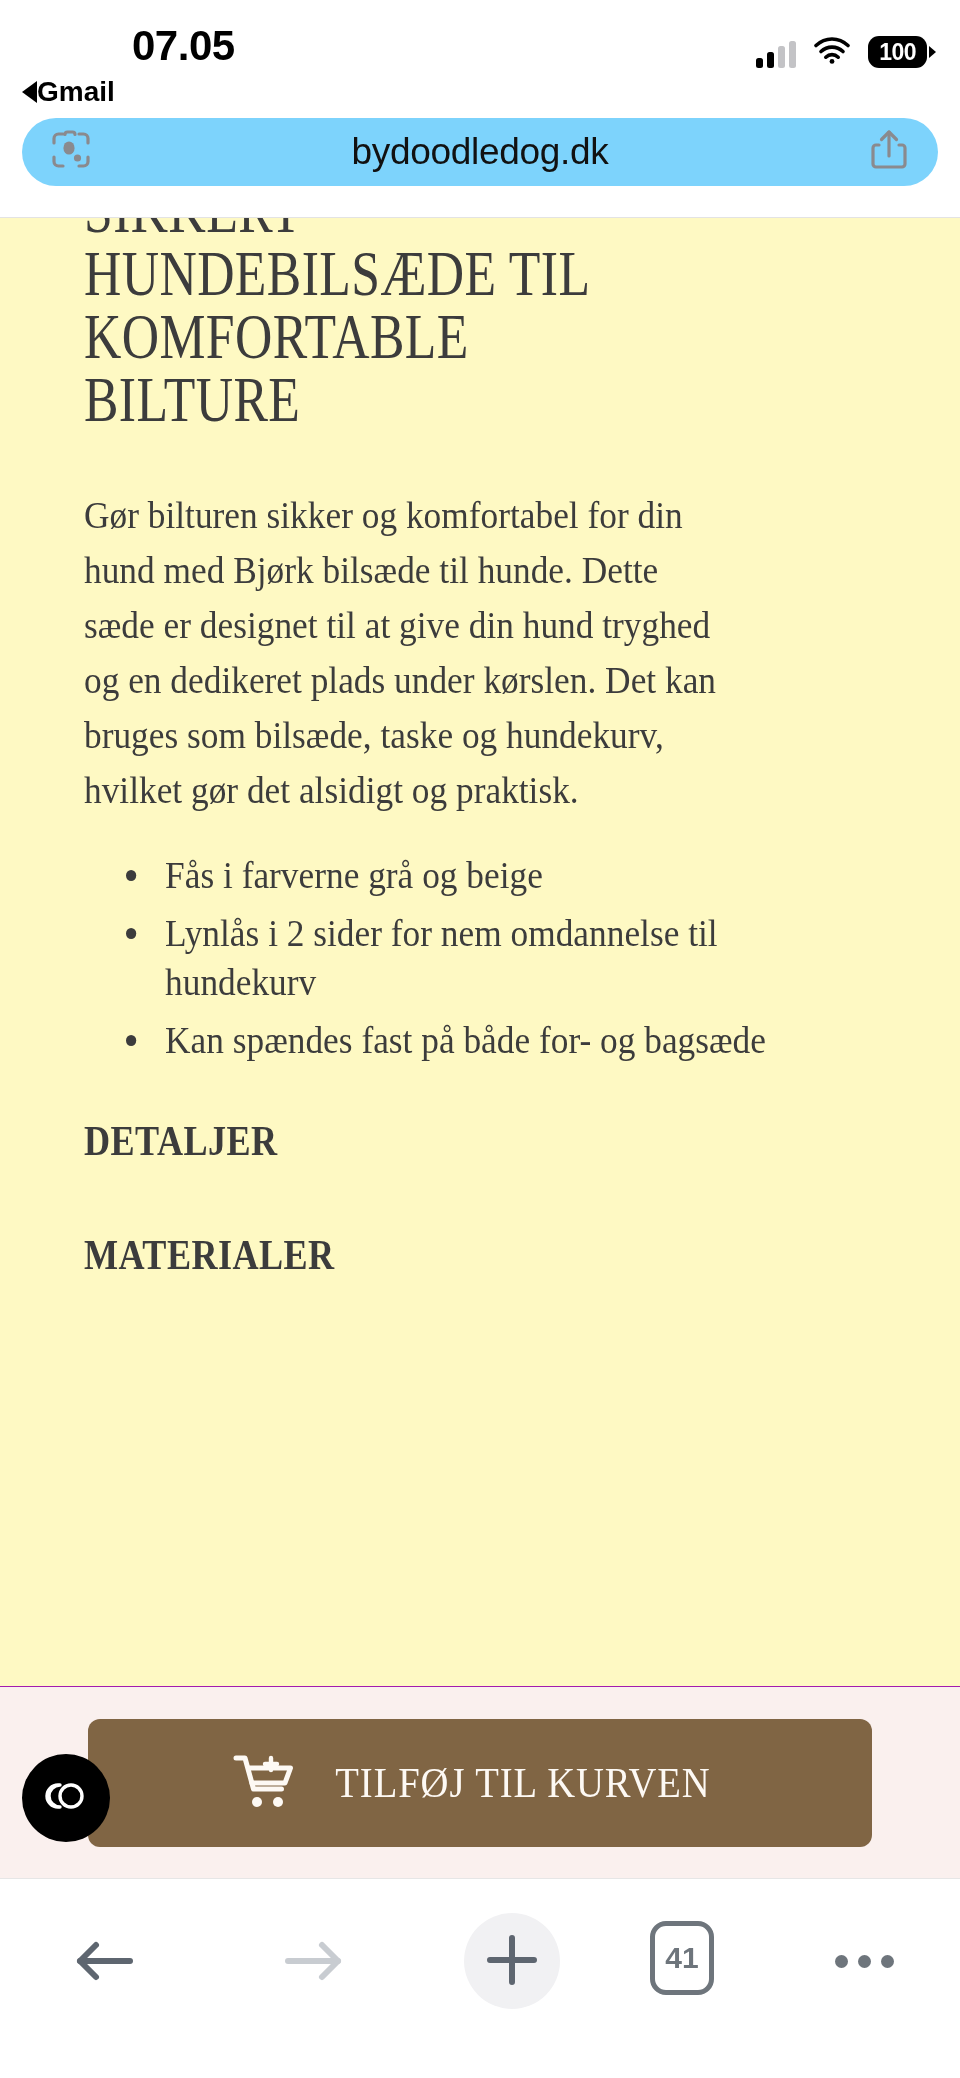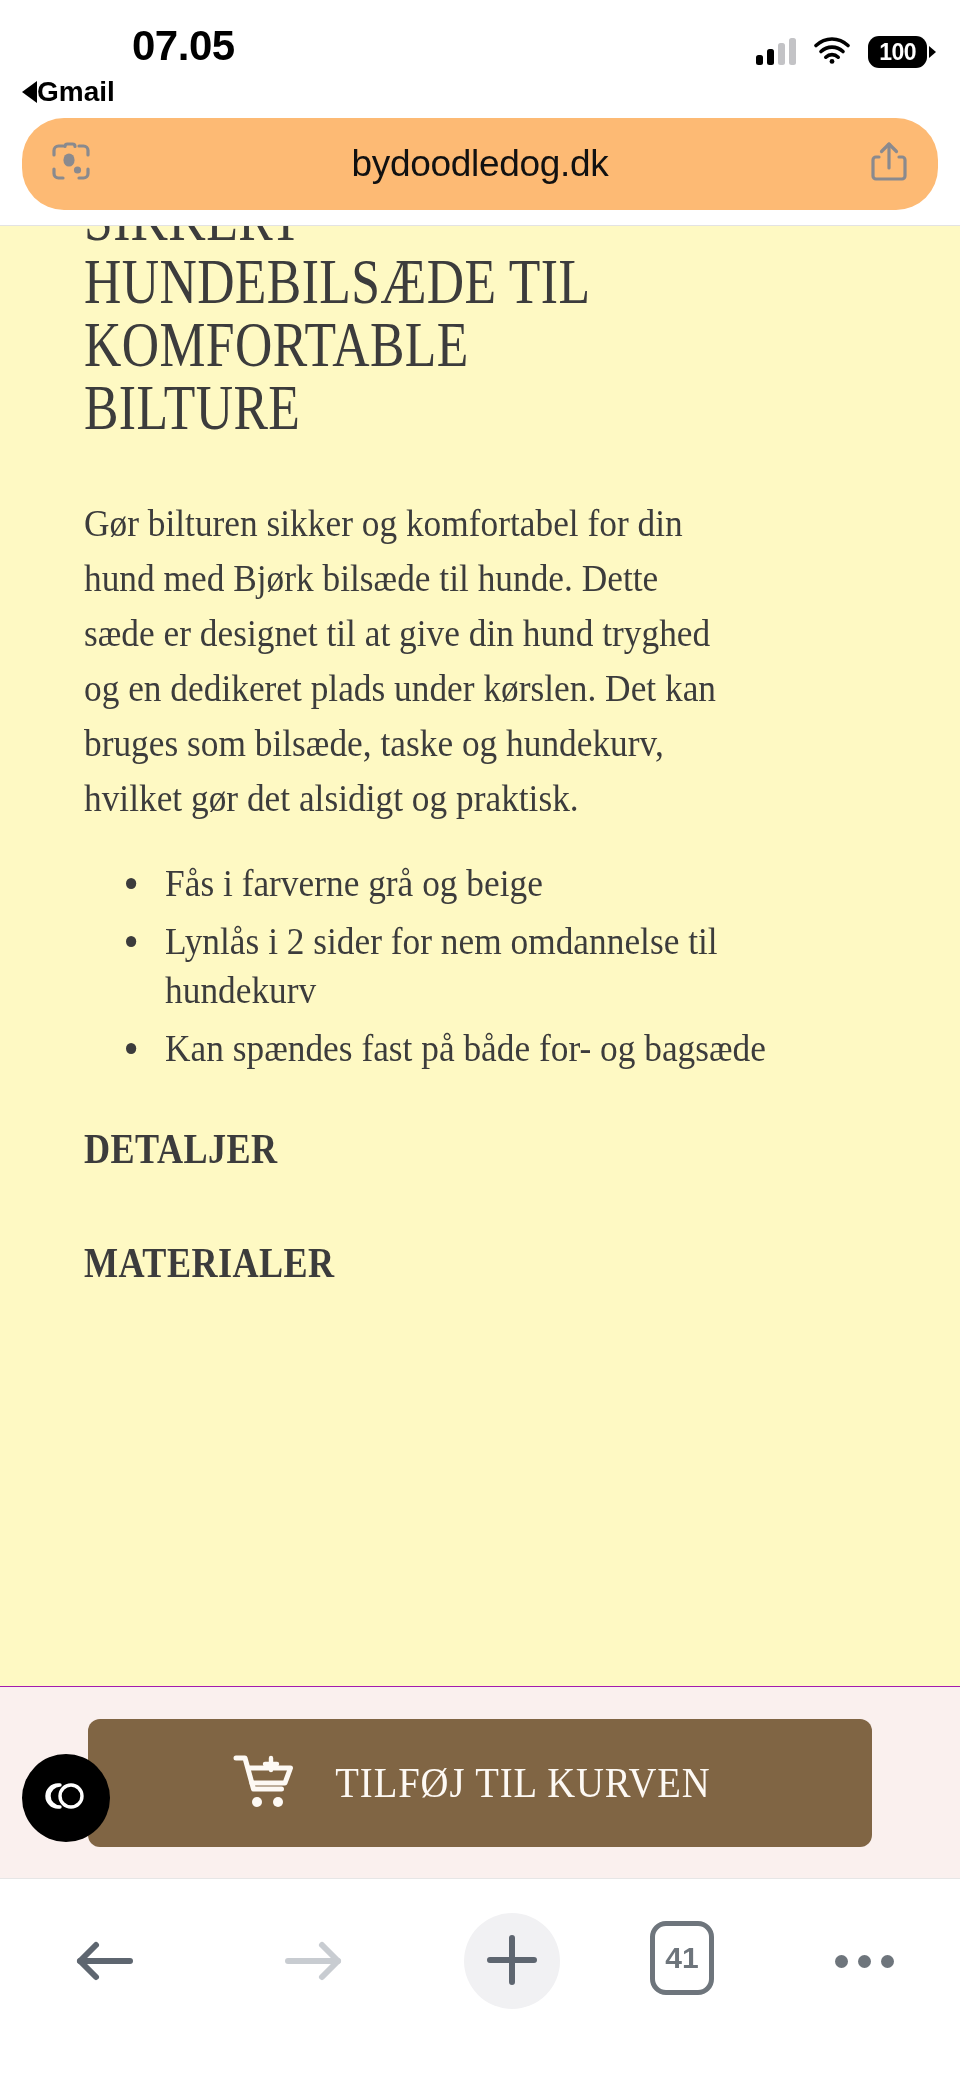--- a/index.html
+++ b/index.html
@@ -41,21 +41,21 @@
   }
   .back-caret {
     width:0; height:0;
     border-top:11px solid transparent;
     border-bottom:11px solid transparent;
     border-right:15px solid #000;
   }
   .status-right {
     position:absolute;
     right:24px; top:36px;
-    display:flex; align-items:center; gap:18px;
+    display:flex; align-items:flex-end; gap:18px;
   }
   .sig-bars { display:flex; align-items:flex-end; gap:4px; height:26px; }
   .sig-bars i { display:block; width:7px; border-radius:2.5px; background:#000; }
   .sig-bars i:nth-child(1){ height:10px; }
   .sig-bars i:nth-child(2){ height:16px; }
   .sig-bars i:nth-child(3){ height:22px; background:#c3c3c6; }
   .sig-bars i:nth-child(4){ height:27px; background:#c3c3c6; }
   .wifi-icon { width:36px; height:27px; }
   .battery {
     display:flex; align-items:center;
@@ -79,22 +79,22 @@
   }
 
   
   .urlbar-wrap {
     flex:0 0 110px;
     background:#ffffff;
     padding:10px 22px 16px 22px;
     position:relative;
   }
   .urlbar {
-    height:92px;
-    background:#fdba74;
+    height:68px;
+    background:#7dd3fc;
     border-radius:42px;
     display:flex; align-items:center;
     padding:0 26px;
     position:relative;
   }
   .url-text {
     flex:1;
     text-align:center;
     font-size:37px;
     color:#111;

